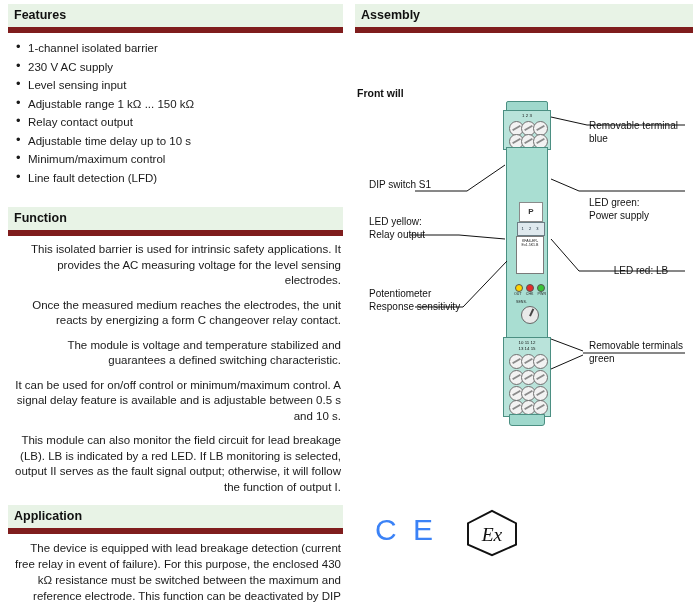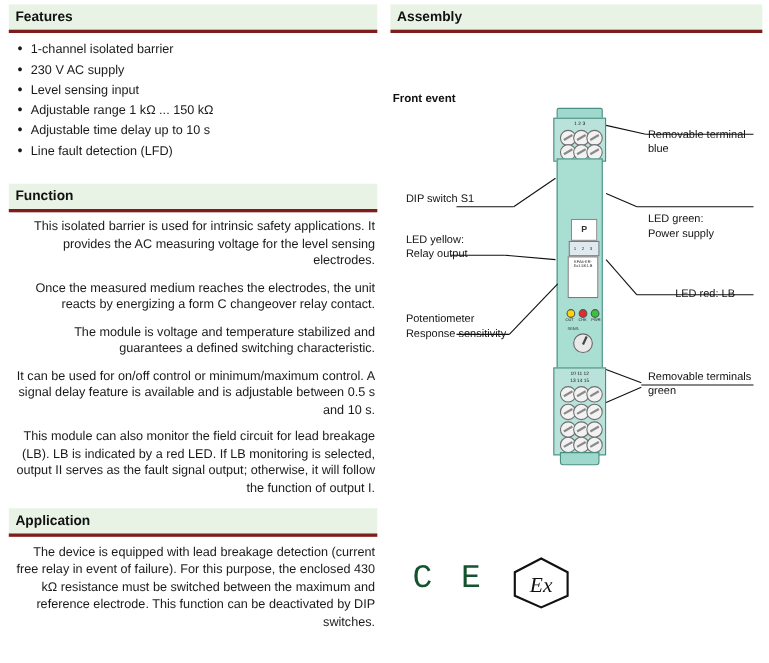--- a/index.html
+++ b/index.html
@@ -31,21 +31,21 @@
     left: 355px;
     top: 4px;
     width: 338px;
   }
   .section-head {
     background: #e8f3e6;
     font-size: 12.5px;
     font-weight: bold;
     padding: 4px 6px 5px 6px;
     color: #111;
-    border-bottom: 3px solid #7f1d1d;
+    border-bottom: 6px solid #7f1d1d;
     margin-bottom: 6px;
   }
   .feature-list {
     list-style: none;
     margin: 0 0 20px 0;
     padding: 0 0 0 4px;
   }
   .feature-list li {
     font-size: 11.5px;
     line-height: 18.5px;
@@ -253,22 +253,22 @@
     left: 10px;
     top: 470px;
     width: 300px;
     height: 50px;
   }
   .ce {
     position: absolute;
     left: 10px; top: 4px;
     font-size: 30px;
     letter-spacing: 4px;
-    color: #14532d;
-    font-family: Liberation Mono, monospace;
+    color: #3b82f6;
+    font-family: Liberation Sans, sans-serif;
     text-align: center;
   }
   .ex-mark {
     position: absolute;
     left: 100px; top: 0px;
     width: 54px; height: 48px;
   }
   .ex-mark svg { display: block; }
 </style>
 </head>
@@ -277,21 +277,23 @@
 <div class="page">
 
   <div class="col-left">
 
     <div class="section-head">Features</div>
     <ul class="feature-list">
       <li>1-channel isolated barrier</li>
       <li>230 V AC supply</li>
       <li>Level sensing input</li>
       <li>Adjustable range 1 kΩ ... 150 kΩ</li>
+      <li>Relay contact output</li>
       <li>Adjustable time delay up to 10 s</li>
+      <li>Minimum/maximum control</li>
       <li>Line fault detection (LFD)</li>
     </ul>
 
     <div class="section-head">Function</div>
     <div class="fn-wrap">
       <p class="para">This isolated barrier is used for intrinsic safety applications. It provides the AC measuring voltage for the level sensing electrodes.</p>
       <p class="para">Once the measured medium reaches the electrodes, the unit reacts by energizing a form C changeover relay contact.</p>
       <p class="para">The module is voltage and temperature stabilized and guarantees a defined switching characteristic.</p>
       <p class="para">It can be used for on/off control or minimum/maximum control. A signal delay feature is available and is adjustable between 0.5 s and 10 s.</p>
       <p class="para">This module can also monitor the field circuit for lead breakage (LB). LB is indicated by a red LED. If LB monitoring is selected, output II serves as the fault signal output; otherwise, it will follow the function of output I.</p>
@@ -301,21 +303,21 @@
     <div>
       <p class="para" style="line-height:16px;">The device is equipped with lead breakage detection (current free relay in event of failure). For this purpose, the enclosed 430 kΩ resistance must be switched between the maximum and reference electrode. This function can be deactivated by DIP switches.</p>
     </div>
   </div>
 
   <div class="col-right">
     <div class="section-head">Assembly</div>
 
     <div class="assembly-area">
 
-      <div class="front-view-label">Front event</div>
+      <div class="front-view-label">Front will</div>
 
       <div class="module">
         <div class="mod-top-cap"></div>
 
         <div class="mod-term-top">
           <div class="term-nums" style="top:2px;">1 2 3</div>
           <div class="screw" style="left:5px; top:10px;"></div>
           <div class="screw" style="left:17px; top:10px;"></div>
           <div class="screw" style="left:29px; top:10px;"></div>
           <div class="screw" style="left:5px; top:23px;"></div>

